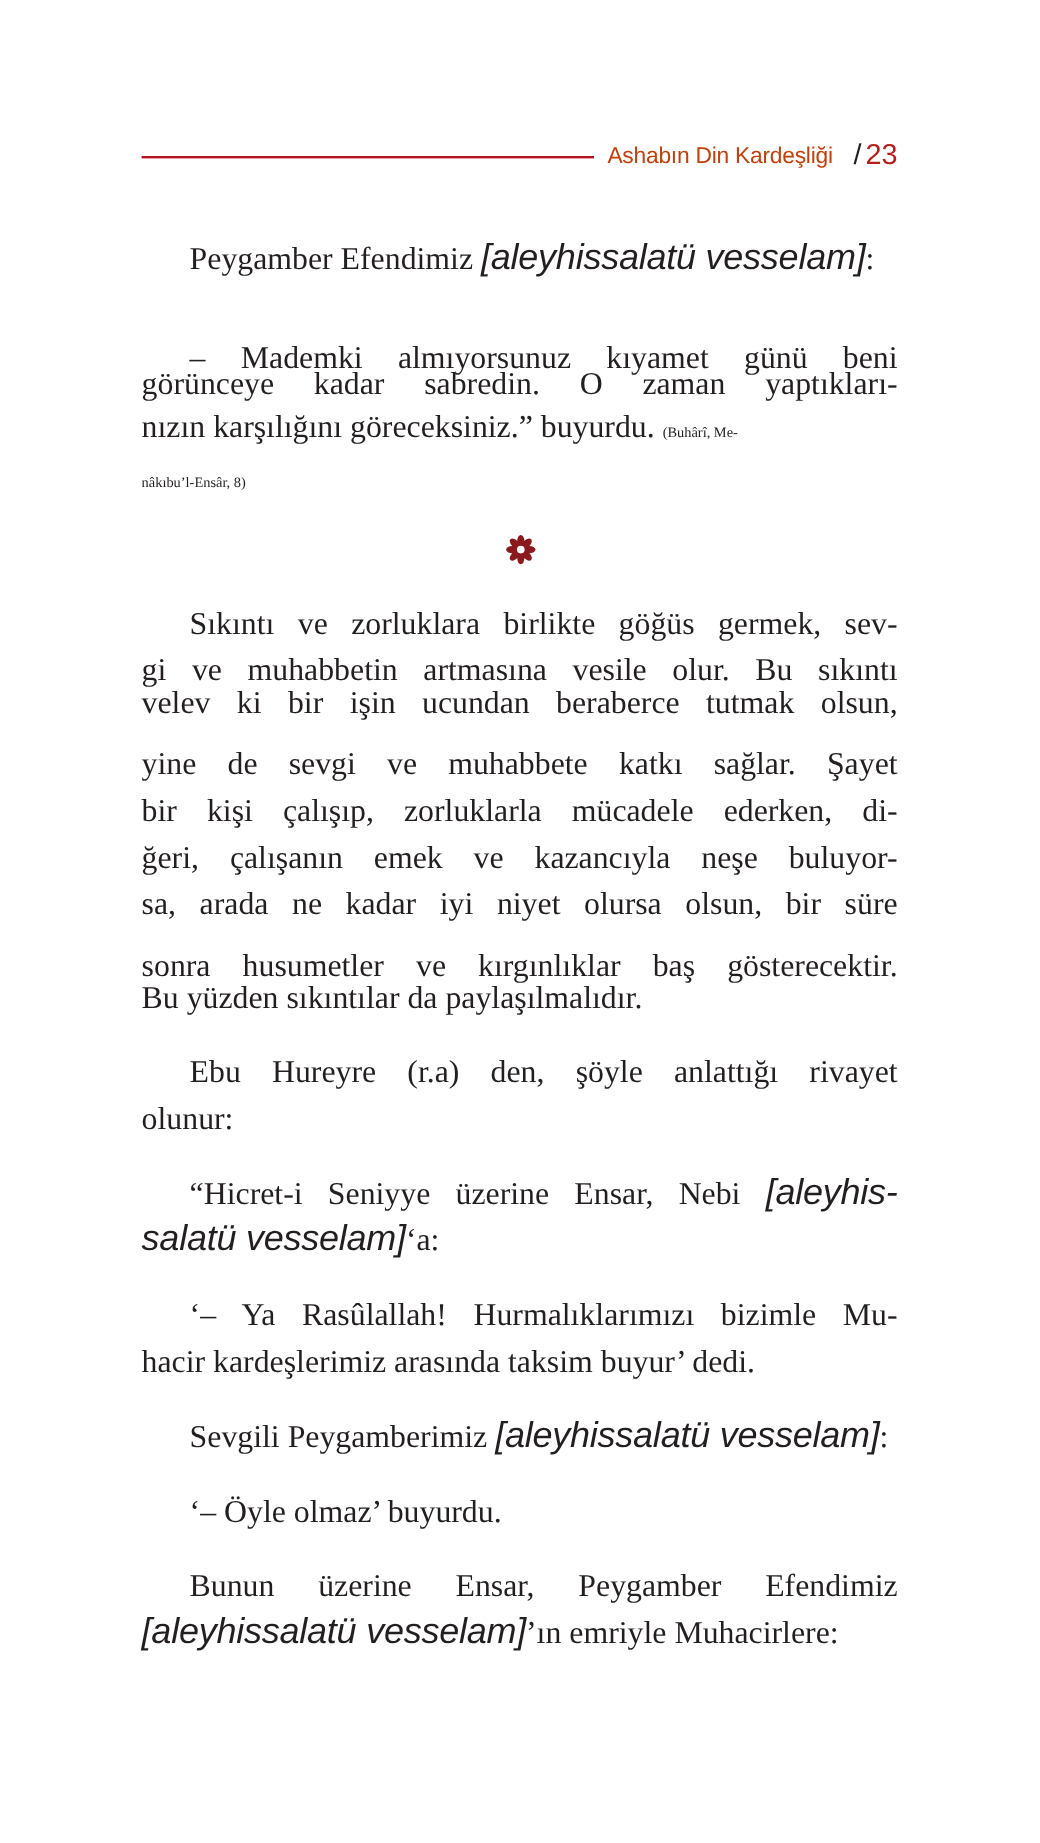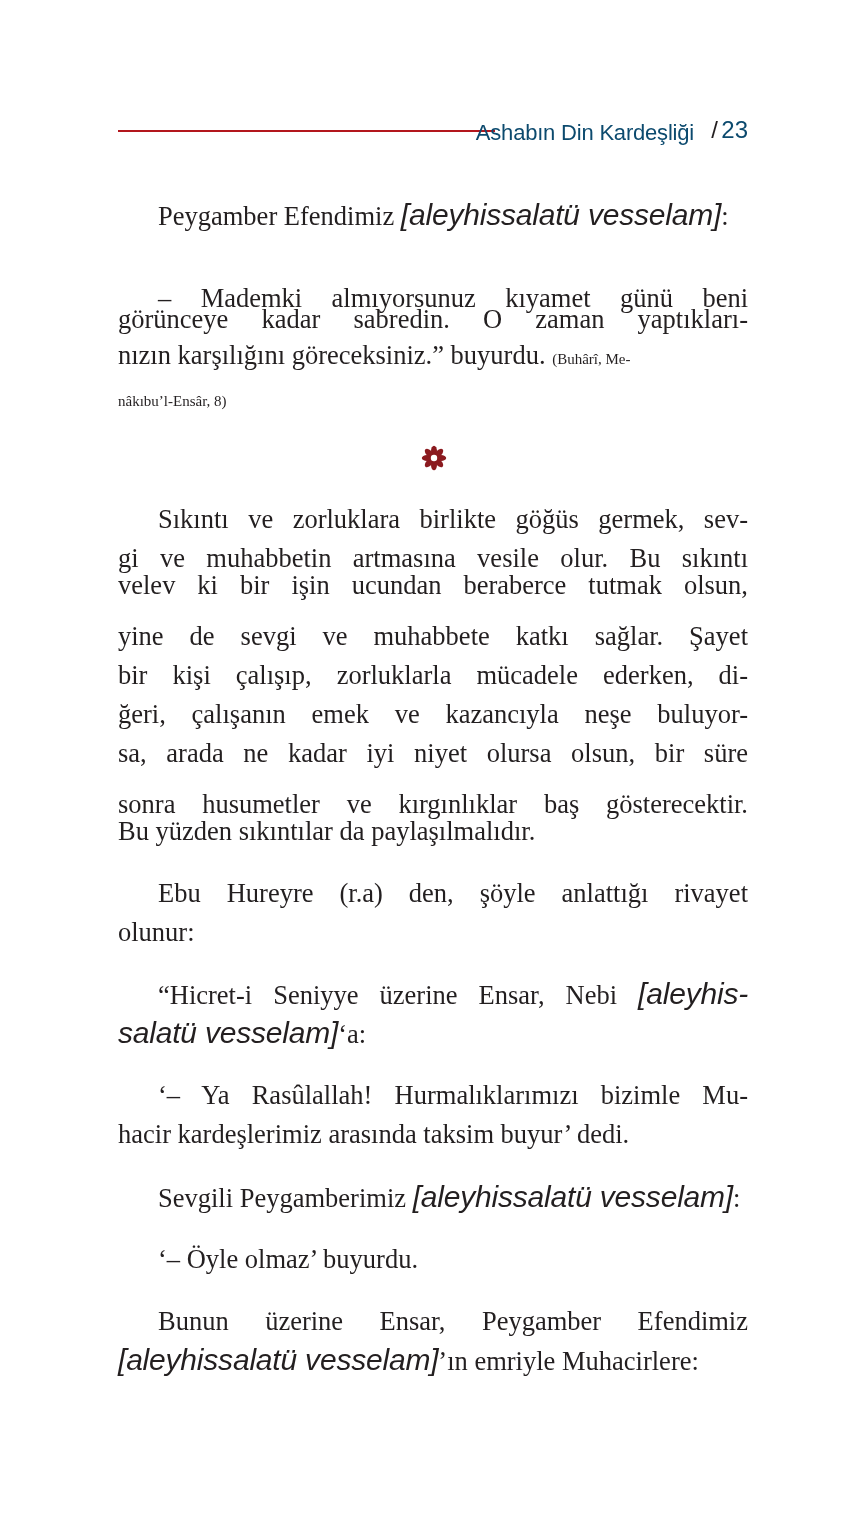--- a/index.html
+++ b/index.html
@@ -1,31 +1,31 @@
 <!DOCTYPE html>
 <html><head>
   <meta charset="utf-8">
   <style>
     html, body { margin: 0; padding: 0; background: #ffffff; }
     body { width: 867px; height: 1536px; position: relative; overflow: hidden;
            font-family: "DejaVu Serif", "Liberation Serif", serif; color: #231f20; }
     .header { position: absolute; left: 118px; top: 116px; width: 630px; height: 30px; }
     .header-rule { position: absolute; left: 0; top: 14px; width: 377px; height: 1.5px; background: #b3161d; }
     .header-title { position: absolute; right: 54px; top: 4px; font-family: "Liberation Sans", sans-serif;
-                    font-size: 22px; color: #0c4a6e; white-space: nowrap; letter-spacing: -0.2px; }
+                    font-size: 19px; color: #c2410c; white-space: nowrap; letter-spacing: -0.2px; }
     .header-slash { position: absolute; right: 30px; top: 0px; font-family: "Liberation Sans", sans-serif;
                     font-size: 24px; color: #231f20; }
     .header-page { position: absolute; right: 0; top: 0px; font-family: "Liberation Sans", sans-serif;
-                   font-size: 24px; color: #0c4a6e; }
+                   font-size: 24px; color: #b91c1c; }
     .line { position: absolute; left: 118px; width: 630px; font-size: 26.5px; line-height: 38px;
             white-space: nowrap; font-family: "Liberation Serif", serif; }
     .line.just { text-align: justify; text-align-last: justify; }
     .line.indent { left: 158px; width: 590px; }
     .it { font-style: italic; font-family: "Liberation Sans", sans-serif; font-size: 30px; font-weight: 300; letter-spacing: -0.2px; }
-    .cite { font-size: 15px; }
+    .cite { font-size: 12px; }
     .ornament { position: absolute; left: 421px; top: 445px; width: 26px; height: 26px; }
   </style>
 </head>
 <body>
 
 <div class="header">
   <div class="header-rule"></div>
   <span class="header-title">Ashabın Din Kardeşliği</span>
   <span class="header-slash">/</span>
   <span class="header-page">23</span>

